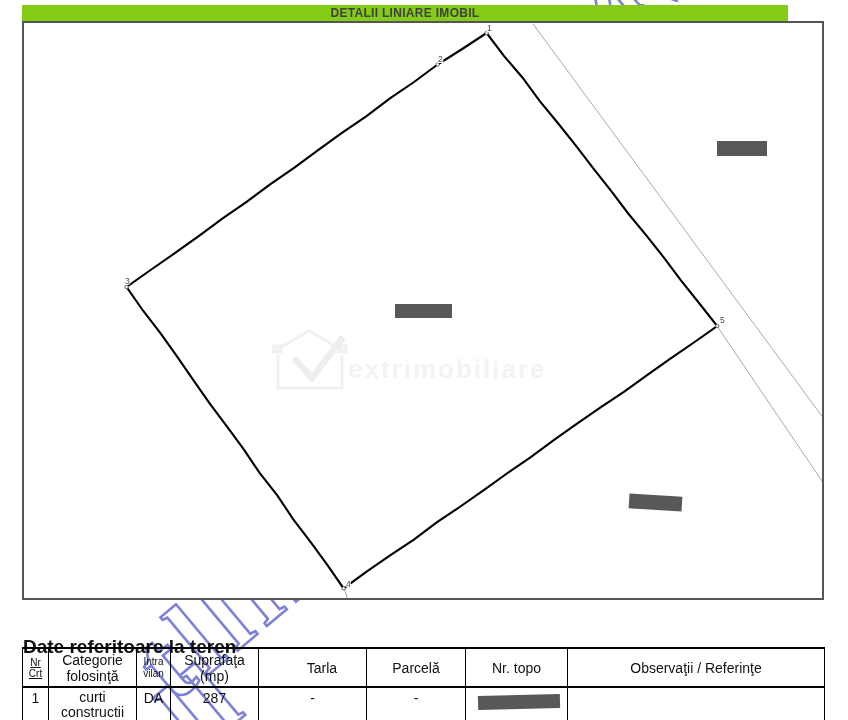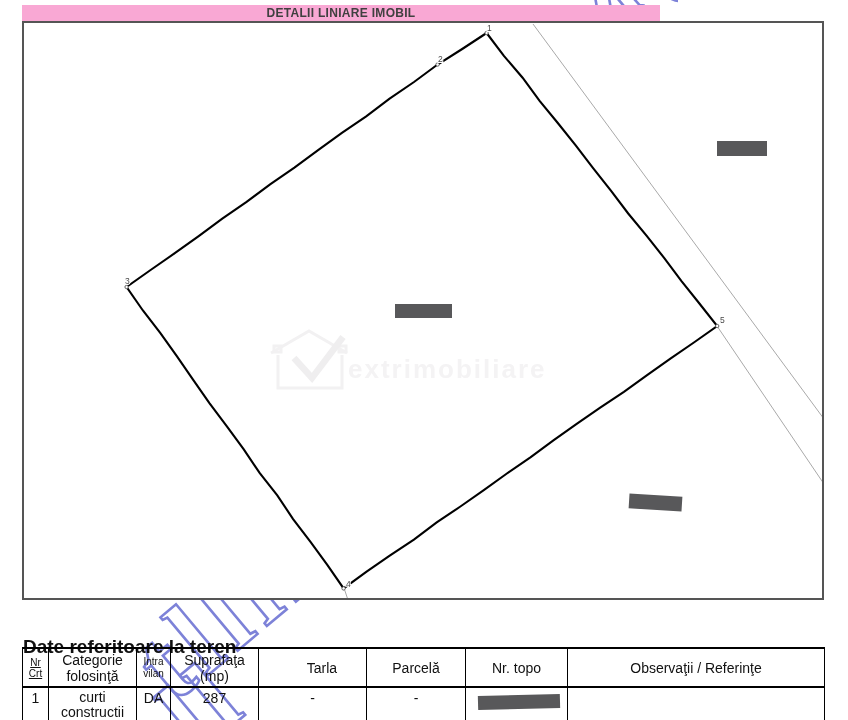--- a/index.html
+++ b/index.html
@@ -18,21 +18,21 @@
     font-family:'Liberation Serif',serif;font-size:104px;font-weight:bold;letter-spacing:6px;
     color:rgba(255,255,255,0);-webkit-text-stroke:2.6px #7d82d8;white-space:nowrap;">ll</div>
 </div>
 
 <div class="abs" style="left:583px;top:0px;width:95px;height:6px;overflow:hidden;">
   <div style="position:absolute;left:2px;top:-83px;transform:rotate(-10deg);transform-origin:50% 50%;
     font-family:'Liberation Serif',serif;font-size:96px;font-weight:bold;letter-spacing:12px;
     color:rgba(255,255,255,0);-webkit-text-stroke:2.6px #7d82d8;white-space:nowrap;">kO</div>
 </div>
 
-<div class="abs" style="left:22px;top:5px;width:638px;height:16px;background:#f9a8d4;
+<div class="abs" style="left:22px;top:5px;width:766px;height:16px;background:#84cc16;
      text-align:center;font-size:12px;font-weight:bold;color:#404040;letter-spacing:0.3px;line-height:17px;">DETALII LINIARE IMOBIL</div>
 
 <svg class="abs" style="left:22px;top:21px;" width="802" height="579" viewBox="0 0 802 579">
 
   <rect x="0" y="0" width="802" height="579" fill="#ffffff"></rect>
 
   <g stroke="#f2f1f2" fill="none" stroke-width="3">
     <path d="M249 332 L287 310 L325 332"></path>
     <rect x="252" y="325" width="7" height="6"></rect>
     <rect x="317" y="325" width="7" height="6"></rect>

